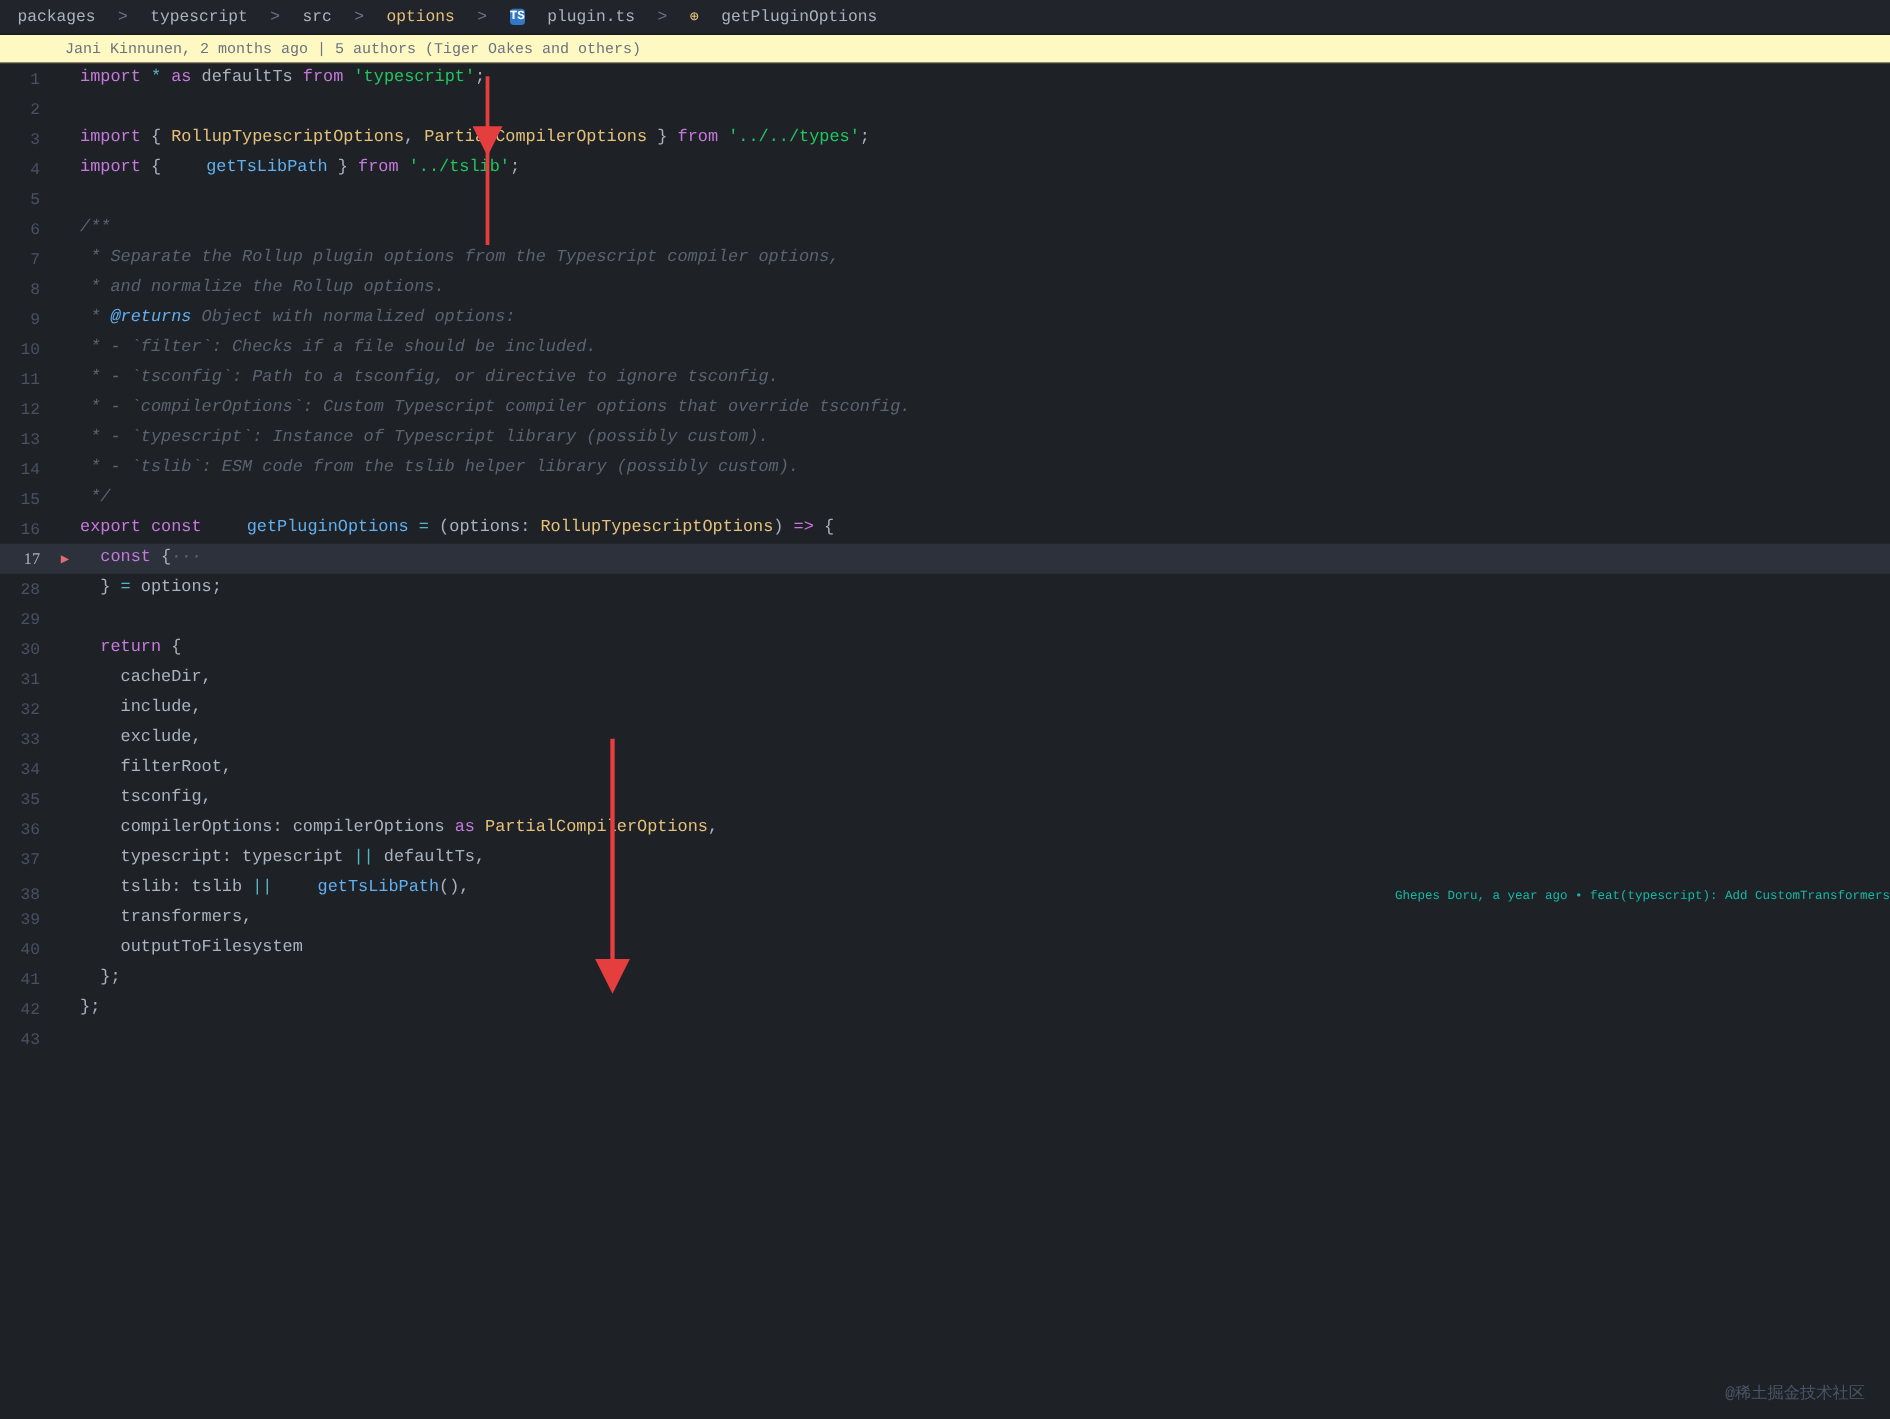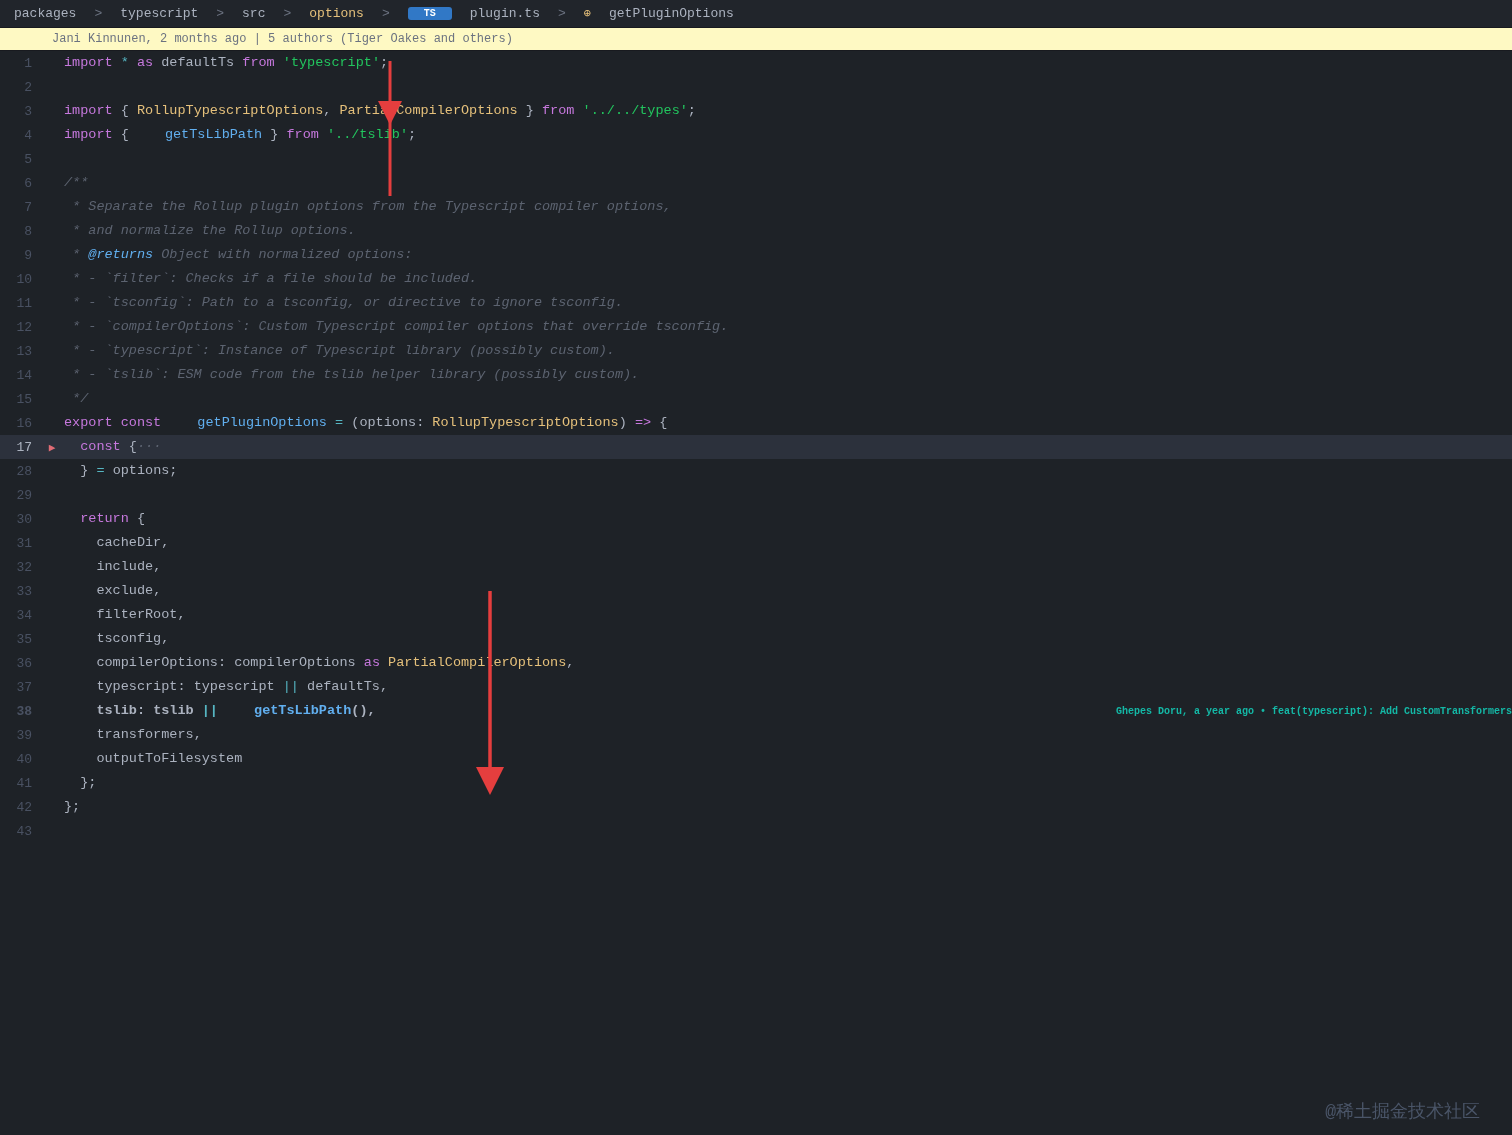--- a/index.html
+++ b/index.html
@@ -24,21 +24,21 @@
       gap: 16px;
       border-bottom: 1px solid #181a1f;
     }
     .breadcrumb span { color: #abb2bf; }
     .breadcrumb .sep { color: #6b7280; margin: 0 2px; }
     .breadcrumb .ts-badge {
       background: #3178c6;
       color: #fff;
       font-size: 10px;
       font-weight: bold;
-      padding: 1px 16px;
+      padding: 1px 0;
       border-radius: 3px;
       margin-right: 2px;
       text-align: right;
     }
     .breadcrumb .func-icon {
       color: #e6c07b;
       font-size: 12px;
       margin-right: 2px;
     }
     .breadcrumb .highlight { color: #e5c07b; }
@@ -73,20 +73,21 @@
       width: 44px;
       min-width: 44px;
       text-align: right;
       padding-right: 12px;
       color: #495162;
       font-size: 13px;
       user-select: none;
     }
     .code-line.highlighted .line-num {
       color: #abb2bf;
+      font-family: Liberation Serif, serif;
     }
 
     .fold-btn {
       width: 16px;
       min-width: 16px;
       color: #6b7280;
       font-size: 11px;
       cursor: pointer;
       text-align: center;
     }
@@ -117,23 +118,23 @@
     .op { color: #56b6c2; }        
     .plain { color: #abb2bf; }
     .brace { color: #abb2bf; }
     .arrow { color: #c678dd; }
     .eq { color: #56b6c2; }
 
     
     .watermark {
       position: fixed;
       bottom: 12px;
-      right: 32px;
+      right: 20px;
       color: #4a5568;
-      font-size: 18px;
+      font-size: 13px;
     }
   </style>
 </head>
 <body>
 
 <div class="breadcrumb">
   <span>packages</span>
   <span class="sep">&gt;</span>
   <span>typescript</span>
   <span class="sep">&gt;</span>
@@ -309,21 +310,21 @@
     <span class="fold-btn"></span>
     <span class="code-content">    <span class="plain">compilerOptions</span><span class="punct">: </span><span class="plain">compilerOptions</span> <span class="kw">as</span> <span class="type">PartialCompilerOptions</span><span class="punct">,</span></span>
   </div>
 
   <div class="code-line">
     <span class="line-num">37</span>
     <span class="fold-btn"></span>
     <span class="code-content">    <span class="plain">typescript</span><span class="punct">: </span><span class="plain">typescript</span> <span class="op">||</span> <span class="plain">defaultTs</span><span class="punct">,</span></span>
   </div>
 
-  <div class="code-line" style="display:flex; align-items:center;font-weight:bold;">
+  <div class="code-line" style="display:flex; align-items:flex-end;">
     <span class="line-num">38</span>
     <span class="fold-btn"></span>
     <span class="code-content">    <span class="plain">tslib</span><span class="punct">: </span><span class="plain">tslib</span> <span class="op">||</span> <span class="fn">getTsLibPath</span><span class="brace">()</span><span class="punct">,</span></span>
     <span class="blame-inline">Ghepes Doru, a year ago • feat(typescript): Add CustomTransformers</span>
   </div>
 
   <div class="code-line">
     <span class="line-num">39</span>
     <span class="fold-btn"></span>
     <span class="code-content">    <span class="plain">transformers</span><span class="punct">,</span></span>

